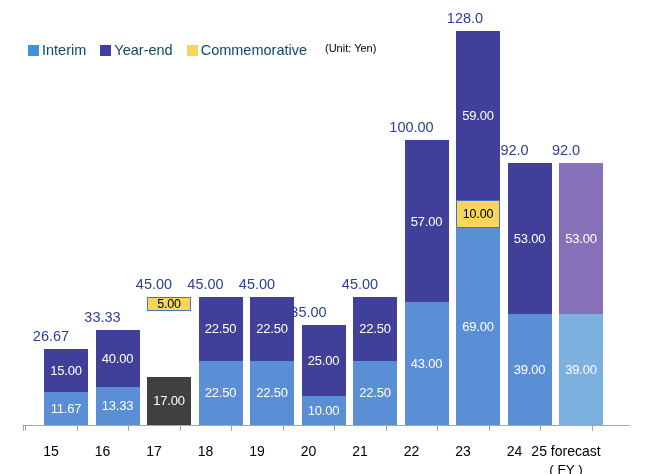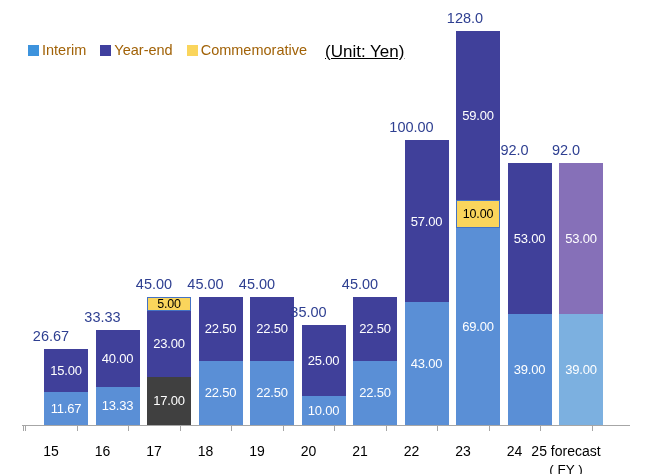--- a/index.html
+++ b/index.html
@@ -15,25 +15,25 @@
   .legend{
     position:absolute;left:28px;top:41px;
     display:flex;align-items:center;
     height:18px;
   }
   .legend-item{display:flex;align-items:center;margin-right:14px;}
   .legend-swatch{
     width:11px;height:11px;display:inline-block;margin-right:3px;flex:none;
   }
   .legend-label{
-    font-size:14.5px;color:#a16207;white-space:nowrap;line-height:14px;
+    font-size:14.5px;color:#0c4a6e;white-space:nowrap;line-height:14px;
   }
   .unit-note{
     position:absolute;left:325px;top:42px;
-    font-size:17px;color:#000000;white-space:nowrap;text-decoration:underline;
+    font-size:11px;color:#000000;white-space:nowrap;
   }
 
   
   .plot{
     position:absolute;left:0;top:0;width:648px;height:474px;
   }
   .axis-line{
     position:absolute;left:22px;top:425px;width:608px;height:1px;
     background:#a6a6a6;
   }
@@ -103,23 +103,20 @@
             <span class="seg-label">40.00</span>
           </div>
           <div class="seg" style="top: 57.0312px; height: 38.0113px; background: rgb(90, 143, 214);">
             <span class="seg-label">13.33</span>
           </div>
         </div>
         <div class="total-label" style="left: 57.5px; top: 308.957px;">33.33</div>
         <div class="bar" style="left: 132px; top: 296.68px; height: 128.32px;">
           <div class="seg commem" style="top: 0px; height: 14.2578px; background: rgb(250, 213, 92);">
             <span class="seg-label">5.00</span>
-          </div>
-          <div class="seg" style="top: 14.2578px; height: 65.5859px; background: rgb(64, 64, 154);">
-            <span class="seg-label">23.00</span>
           </div>
           <div class="seg" style="top: 79.8438px; height: 48.4766px; background: #404040;">
             <span class="seg-label">17.00</span>
           </div>
         </div>
         <div class="total-label" style="left: 109px; top: 275.68px;">45.00</div>
         <div class="bar" style="left: 183.5px; top: 296.68px; height: 128.32px;">
           <div class="seg" style="top: 0px; height: 64.1602px; background: rgb(64, 64, 154);">
             <span class="seg-label">22.50</span>
           </div>

